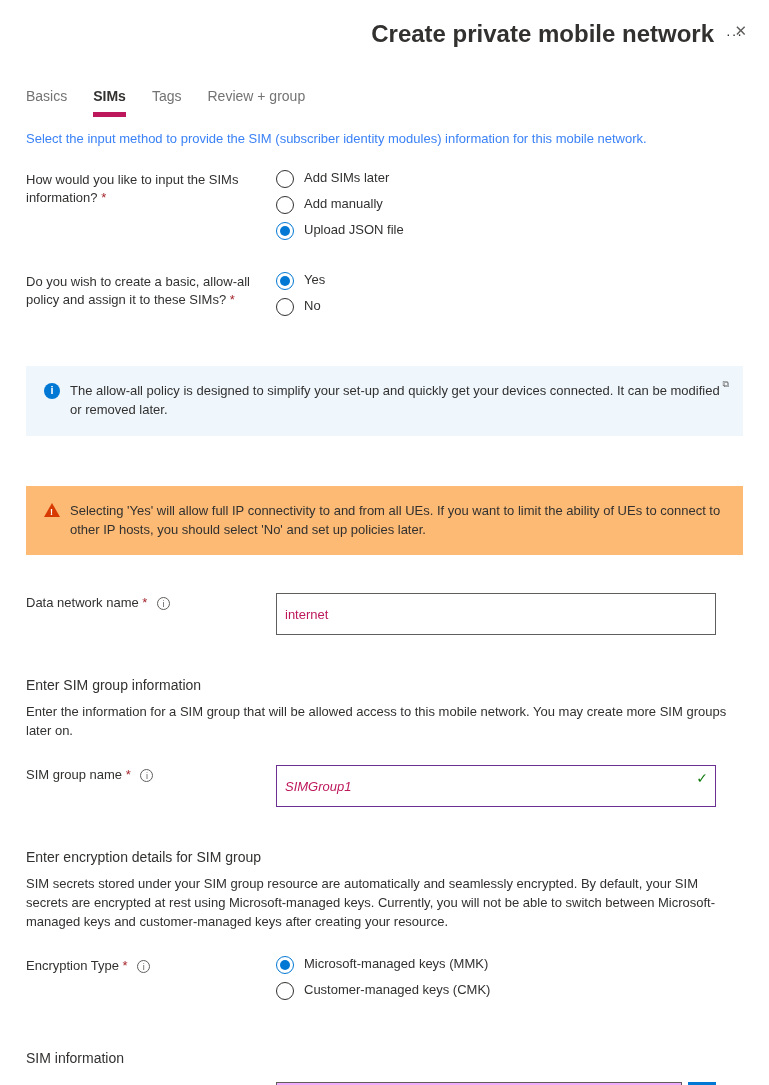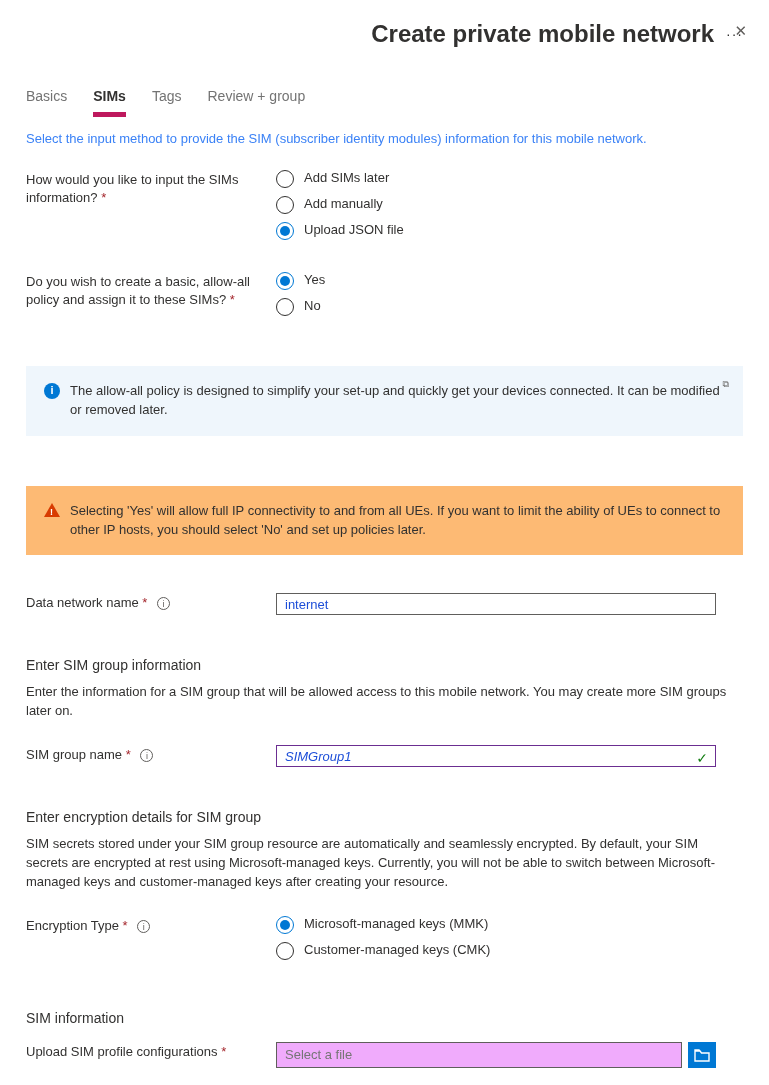--- a/index.html
+++ b/index.html
@@ -22,21 +22,21 @@
   .radio.checked { border-color:#0078d4; }
   .radio.checked::after { content:""; width:10px; height:10px; background:#0078d4; border-radius:50%; position:absolute; top:3px; left:3px; }
   .alert { margin-top:42px; padding:16px 18px; font-size:13px; display:flex; align-items:flex-start; line-height:1.45; position:relative; }
   .alert.info { background:#eff6fc; }
   .alert.warn { background:#fdba74; margin-top:50px; }
   .alert-icon { width:16px; height:16px; border-radius:50%; margin-right:10px; flex-shrink:0; display:inline-flex; align-items:center; justify-content:center; font-size:11px; font-weight:bold; color:#fff; margin-top:1px; }
   .alert.info .alert-icon { background:#0078d4; }
   .warn-tri { width:0; height:0; border-left:8px solid transparent; border-right:8px solid transparent; border-bottom:14px solid #d83b01; margin-right:10px; flex-shrink:0; position:relative; margin-top:1px; }
   .warn-tri::after { content:"!"; position:absolute; top:3px; left:-2px; color:#fff; font-size:9px; font-weight:bold; }
   .ext-link { position:absolute; top:12px; right:14px; font-size:9px; color:#605e5c; }
-  .text-input { width:100%; max-width:440px; height:22px; border:1px solid #605e5c; padding:6px 8px; font-size:13px; color:#1d4ed8; font-family:inherit; background:#fff; }
+  .text-input { width:100%; max-width:440px; height:42px; border:1px solid #605e5c; padding:6px 8px; font-size:13px; color:#be185d; font-family:inherit; background:#fff; }
   .text-input.validated { border:1px solid #6b2e91; padding-right:26px;font-style:italic; }
   .input-wrap { position:relative; max-width:440px; }
   .check-ok { position:absolute; right:8px; top:5px; color:#107c10; font-size:14px; }
   .section-h { font-weight:400; font-size:14px; margin-top:42px; }
   .section-p { margin-top:10px; font-size:13px; color:#323130; line-height:1.45; }
   .info-ic { display:inline-block; width:13px; height:13px; border:1px solid #605e5c; border-radius:50%; text-align:center; line-height:12px; font-size:9px; color:#605e5c; margin-left:6px; font-style:normal; vertical-align:middle; cursor:pointer; }
   .file-row { display:flex; align-items:center; width:440px; }
   .file-input { flex:1; height:26px; border:1px solid #605e5c; padding:2px 8px; font-size:13px; color:#605e5c; background:#f0abfc; }
   .file-btn { width:28px; height:26px; background:#0078d4; margin-left:6px; display:flex; align-items:center; justify-content:center; cursor:pointer; }
   .file-btn svg { fill:none; stroke:#fff; stroke-width:1.4; }

